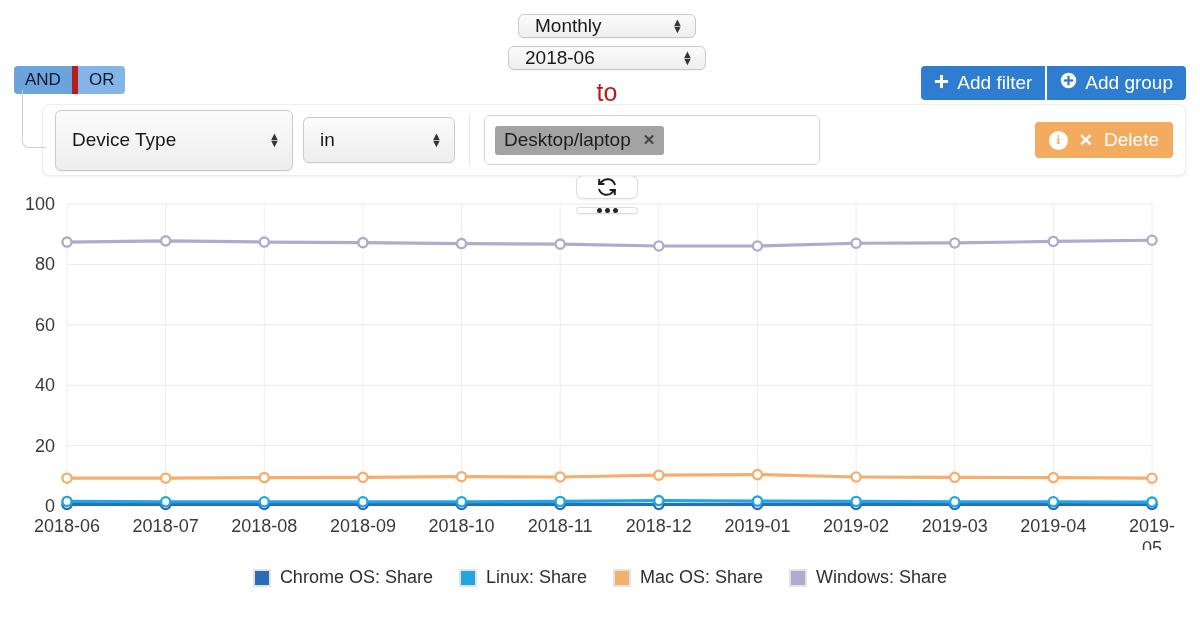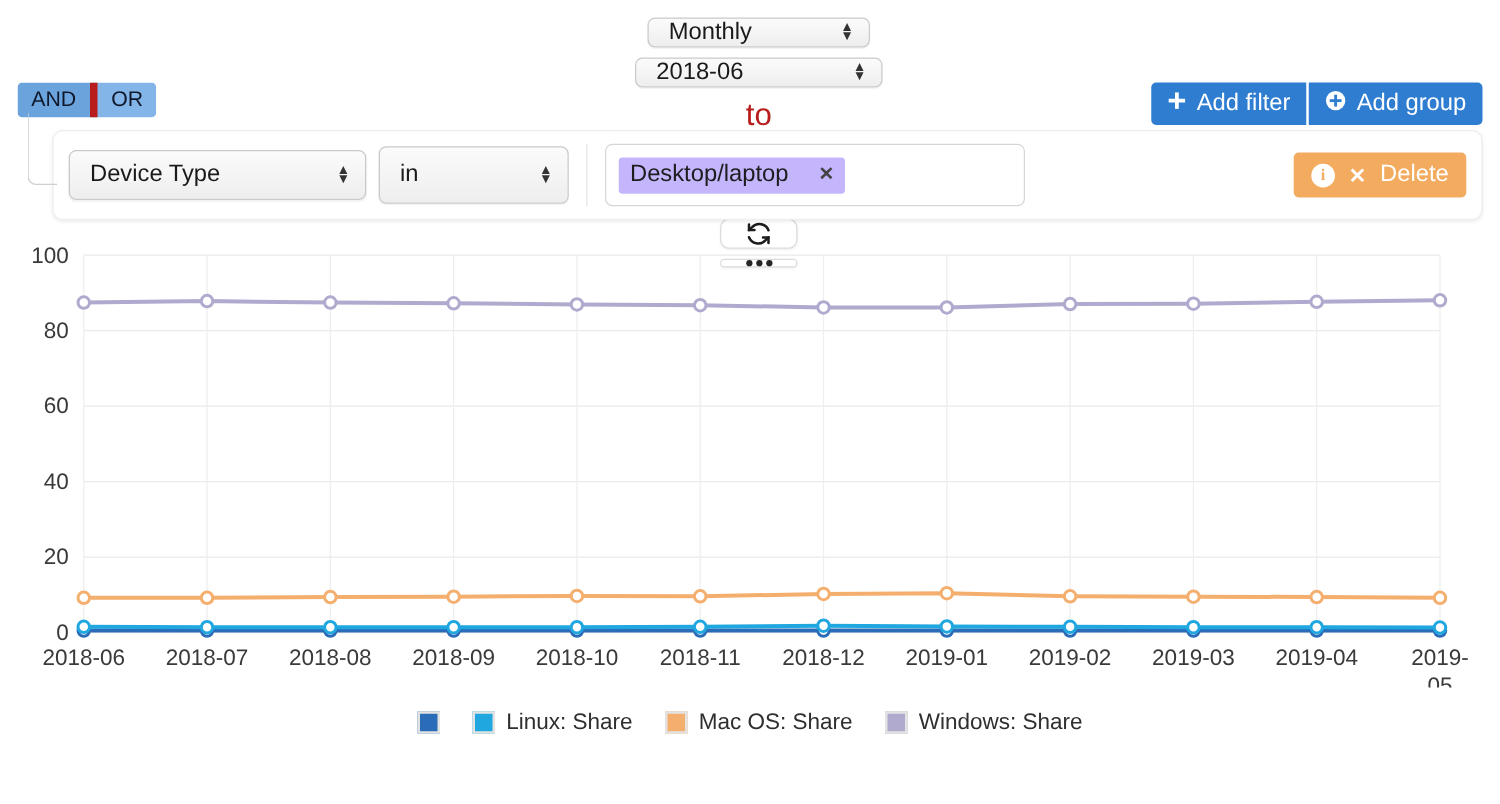--- a/index.html
+++ b/index.html
@@ -122,40 +122,40 @@
     margin-left: 28px;
     background: #ffffff;
     border: 1px solid #eeeeee;
     border-radius: 8px;
     box-shadow: 0 1px 3px rgba(0,0,0,0.07);
     display: flex; align-items: center;
     gap: 10px;
     padding: 10px 12px;
     height: 72px;
   }
-  .select-box.f-field { width: 238px; height: 40px; }
+  .select-box.f-field { width: 238px; height: 61px; }
   .select-box.f-op    { width: 152px; height: 46px; }
 
   .divider-v {
     width: 1px; height: 50px; background: #e6e6e6; margin: 0 4px;
   }
 
   .tag-input {
     flex: 0 0 auto;
     width: 336px; height: 50px;
     border: 1px solid #d6d6d6;
     border-radius: 6px;
     background: #fff;
     display: flex; align-items: center;
     padding: 0 10px;
     cursor: text;
   }
   .tag {
-    display: inline-flex; align-items: center; gap: 24px;
-    background: #c4b5fd;
+    display: inline-flex; align-items: center; gap: 12px;
+    background: #a3a3a3;
     border-radius: 3px;
     padding: 3px 9px 4px 9px;
     font-size: 19px;
     color: #1d1d1d;
   }
   .tag .tag-x {
     font-size: 15px; color: #444; cursor: pointer;
     line-height: 1; font-weight: bold;
   }
 
@@ -409,20 +409,21 @@
       <text x="757.4545454545455" y="342" text-anchor="middle" class="axis-text">2019-01</text>
       <text x="856.0909090909091" y="342" text-anchor="middle" class="axis-text">2019-02</text>
       <text x="954.7272727272727" y="342" text-anchor="middle" class="axis-text">2019-03</text>
       <text x="1053.3636363636365" y="342" text-anchor="middle" class="axis-text">2019-04</text>
       <text x="1152" y="342" text-anchor="middle" class="axis-text"><tspan x="1152" dy="0">2019-</tspan><tspan x="1152" dy="22">05</tspan></text>
     </svg>
 
   <div class="legend" id="chart-legend">
       <div class="legend-item">
         <span class="legend-swatch" style="background: rgb(43, 108, 184);"></span>
+        <span>Chrome OS: Share</span>
       </div>
       <div class="legend-item">
         <span class="legend-swatch" style="background: rgb(33, 167, 224);"></span>
         <span>Linux: Share</span>
       </div>
       <div class="legend-item">
         <span class="legend-swatch" style="background: rgb(244, 174, 110);"></span>
         <span>Mac OS: Share</span>
       </div>
       <div class="legend-item">

